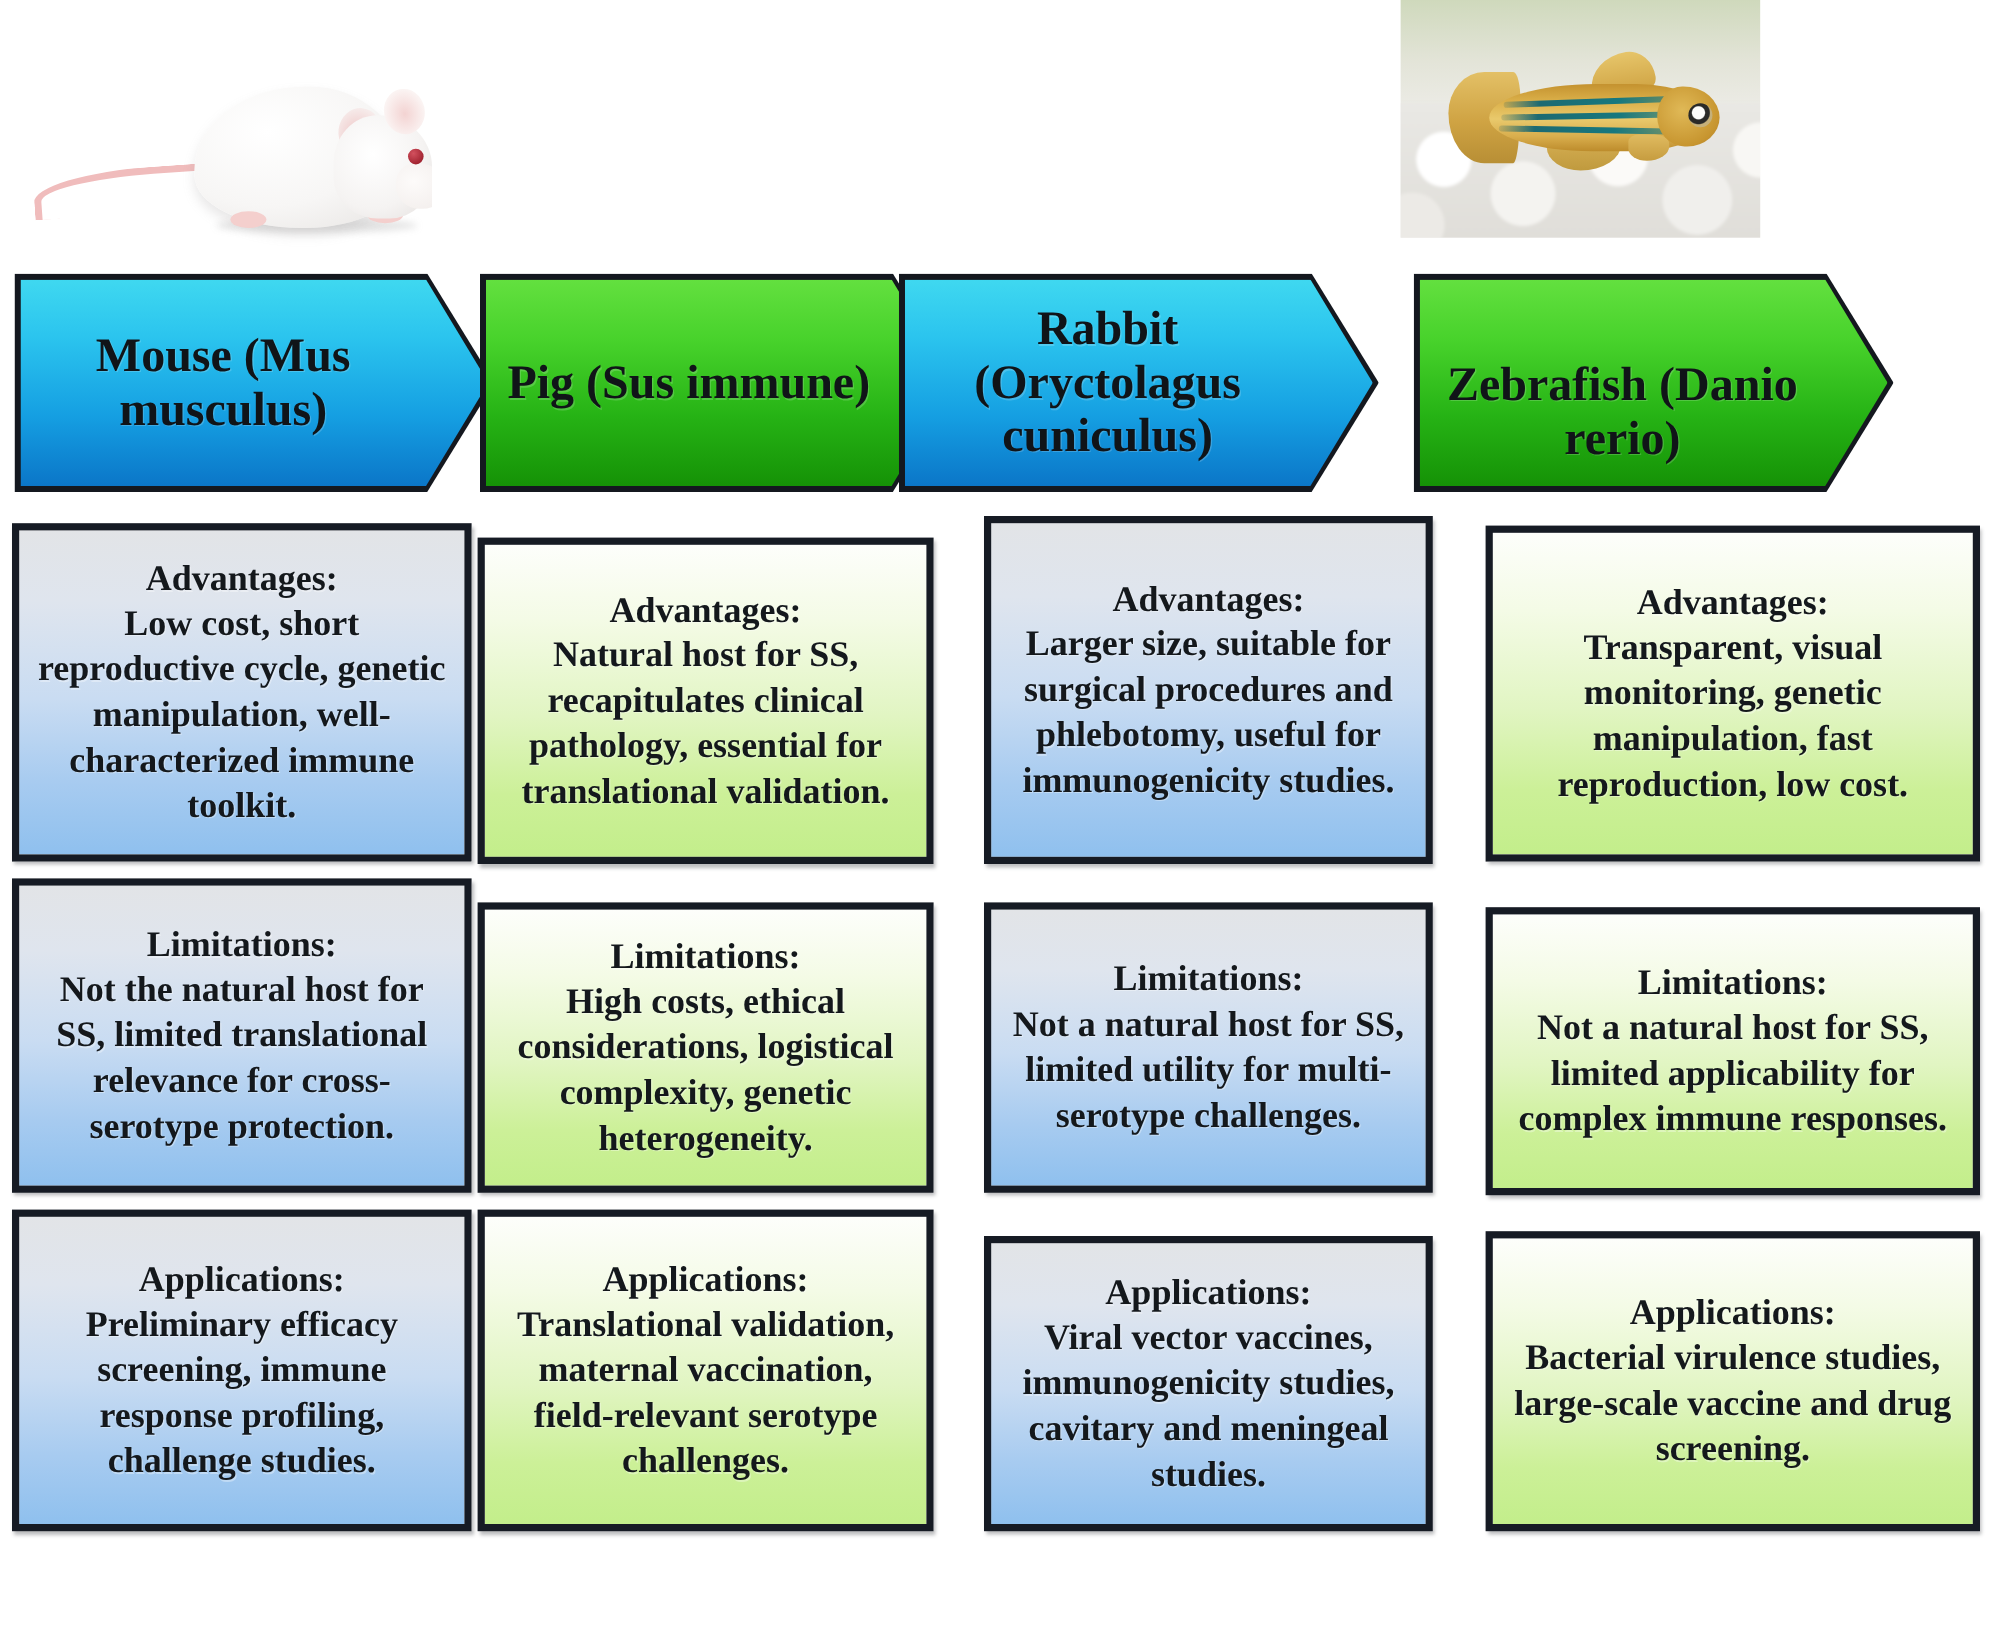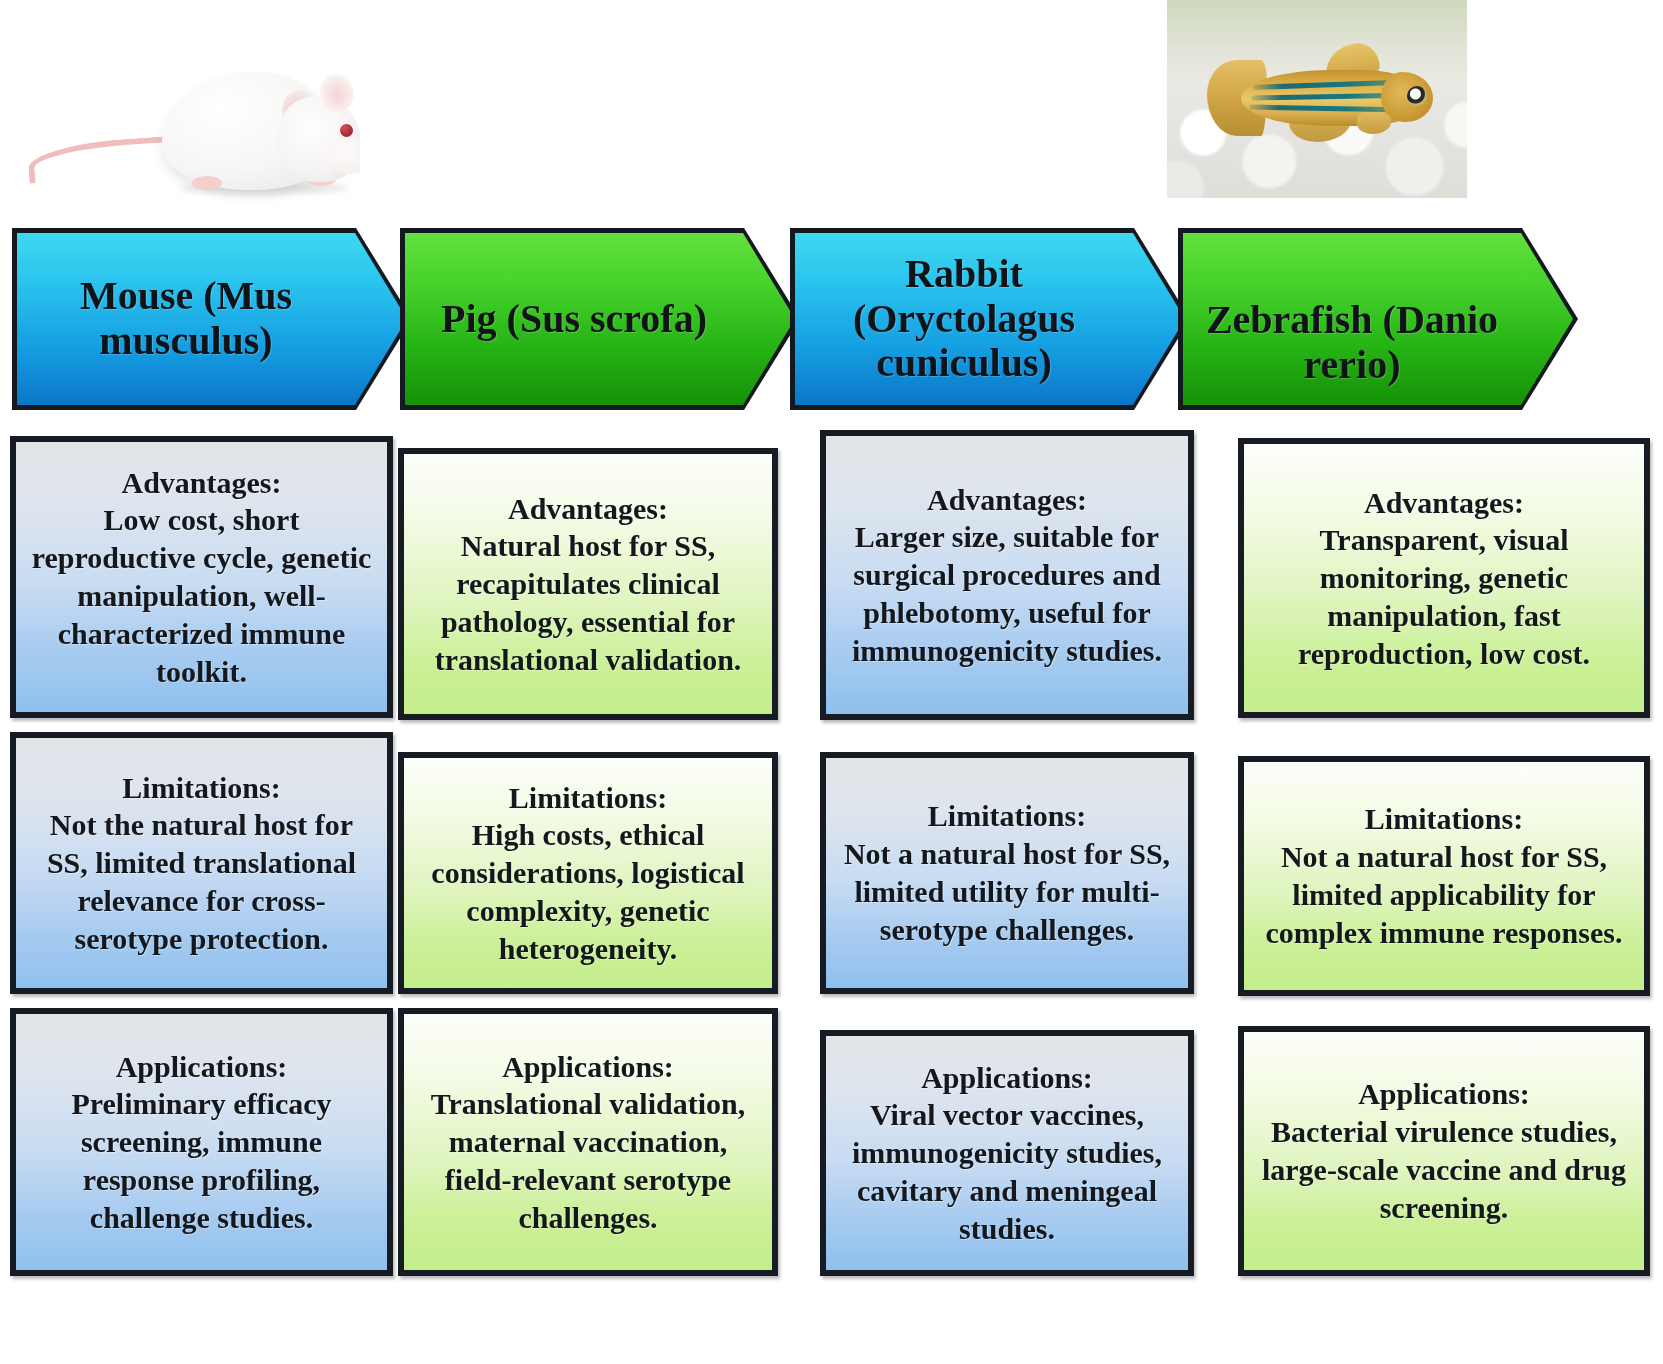--- a/index.html
+++ b/index.html
@@ -334,25 +334,25 @@
   <div class="arrow-row">
 
     <div class="arrow-outer" style="left:12px; width:400px;">
       <div class="arrow-inner arrow-blue">
         <div class="arrow-label" style="white-space: pre-line;">Mouse (Mus musculus)</div>
       </div>
     </div>
 
     <div class="arrow-outer" style="left:400px; width:400px;">
       <div class="arrow-inner arrow-green">
-        <div class="arrow-label" style="white-space: pre-line;">Pig (Sus scrofa)</div>
-      </div>
-    </div>
-
-    <div class="arrow-outer" style="left:790px; width:400px;">
+        <div class="arrow-label" style="white-space: pre-line;">Pig (Sus immune)</div>
+      </div>
+    </div>
+
+    <div class="arrow-outer" style="left:749px; width:400px;">
       <div class="arrow-inner arrow-blue">
         <div class="arrow-label" style="white-space: pre-line;">Rabbit (Oryctolagus cuniculus)</div>
       </div>
     </div>
 
     <div class="arrow-outer" style="left:1178px; width:400px;">
       <div class="arrow-inner arrow-green">
         <div class="arrow-label" style="white-space: pre-line; margin-top: 47px;">Zebrafish (Danio rerio)</div>
       </div>
     </div>

